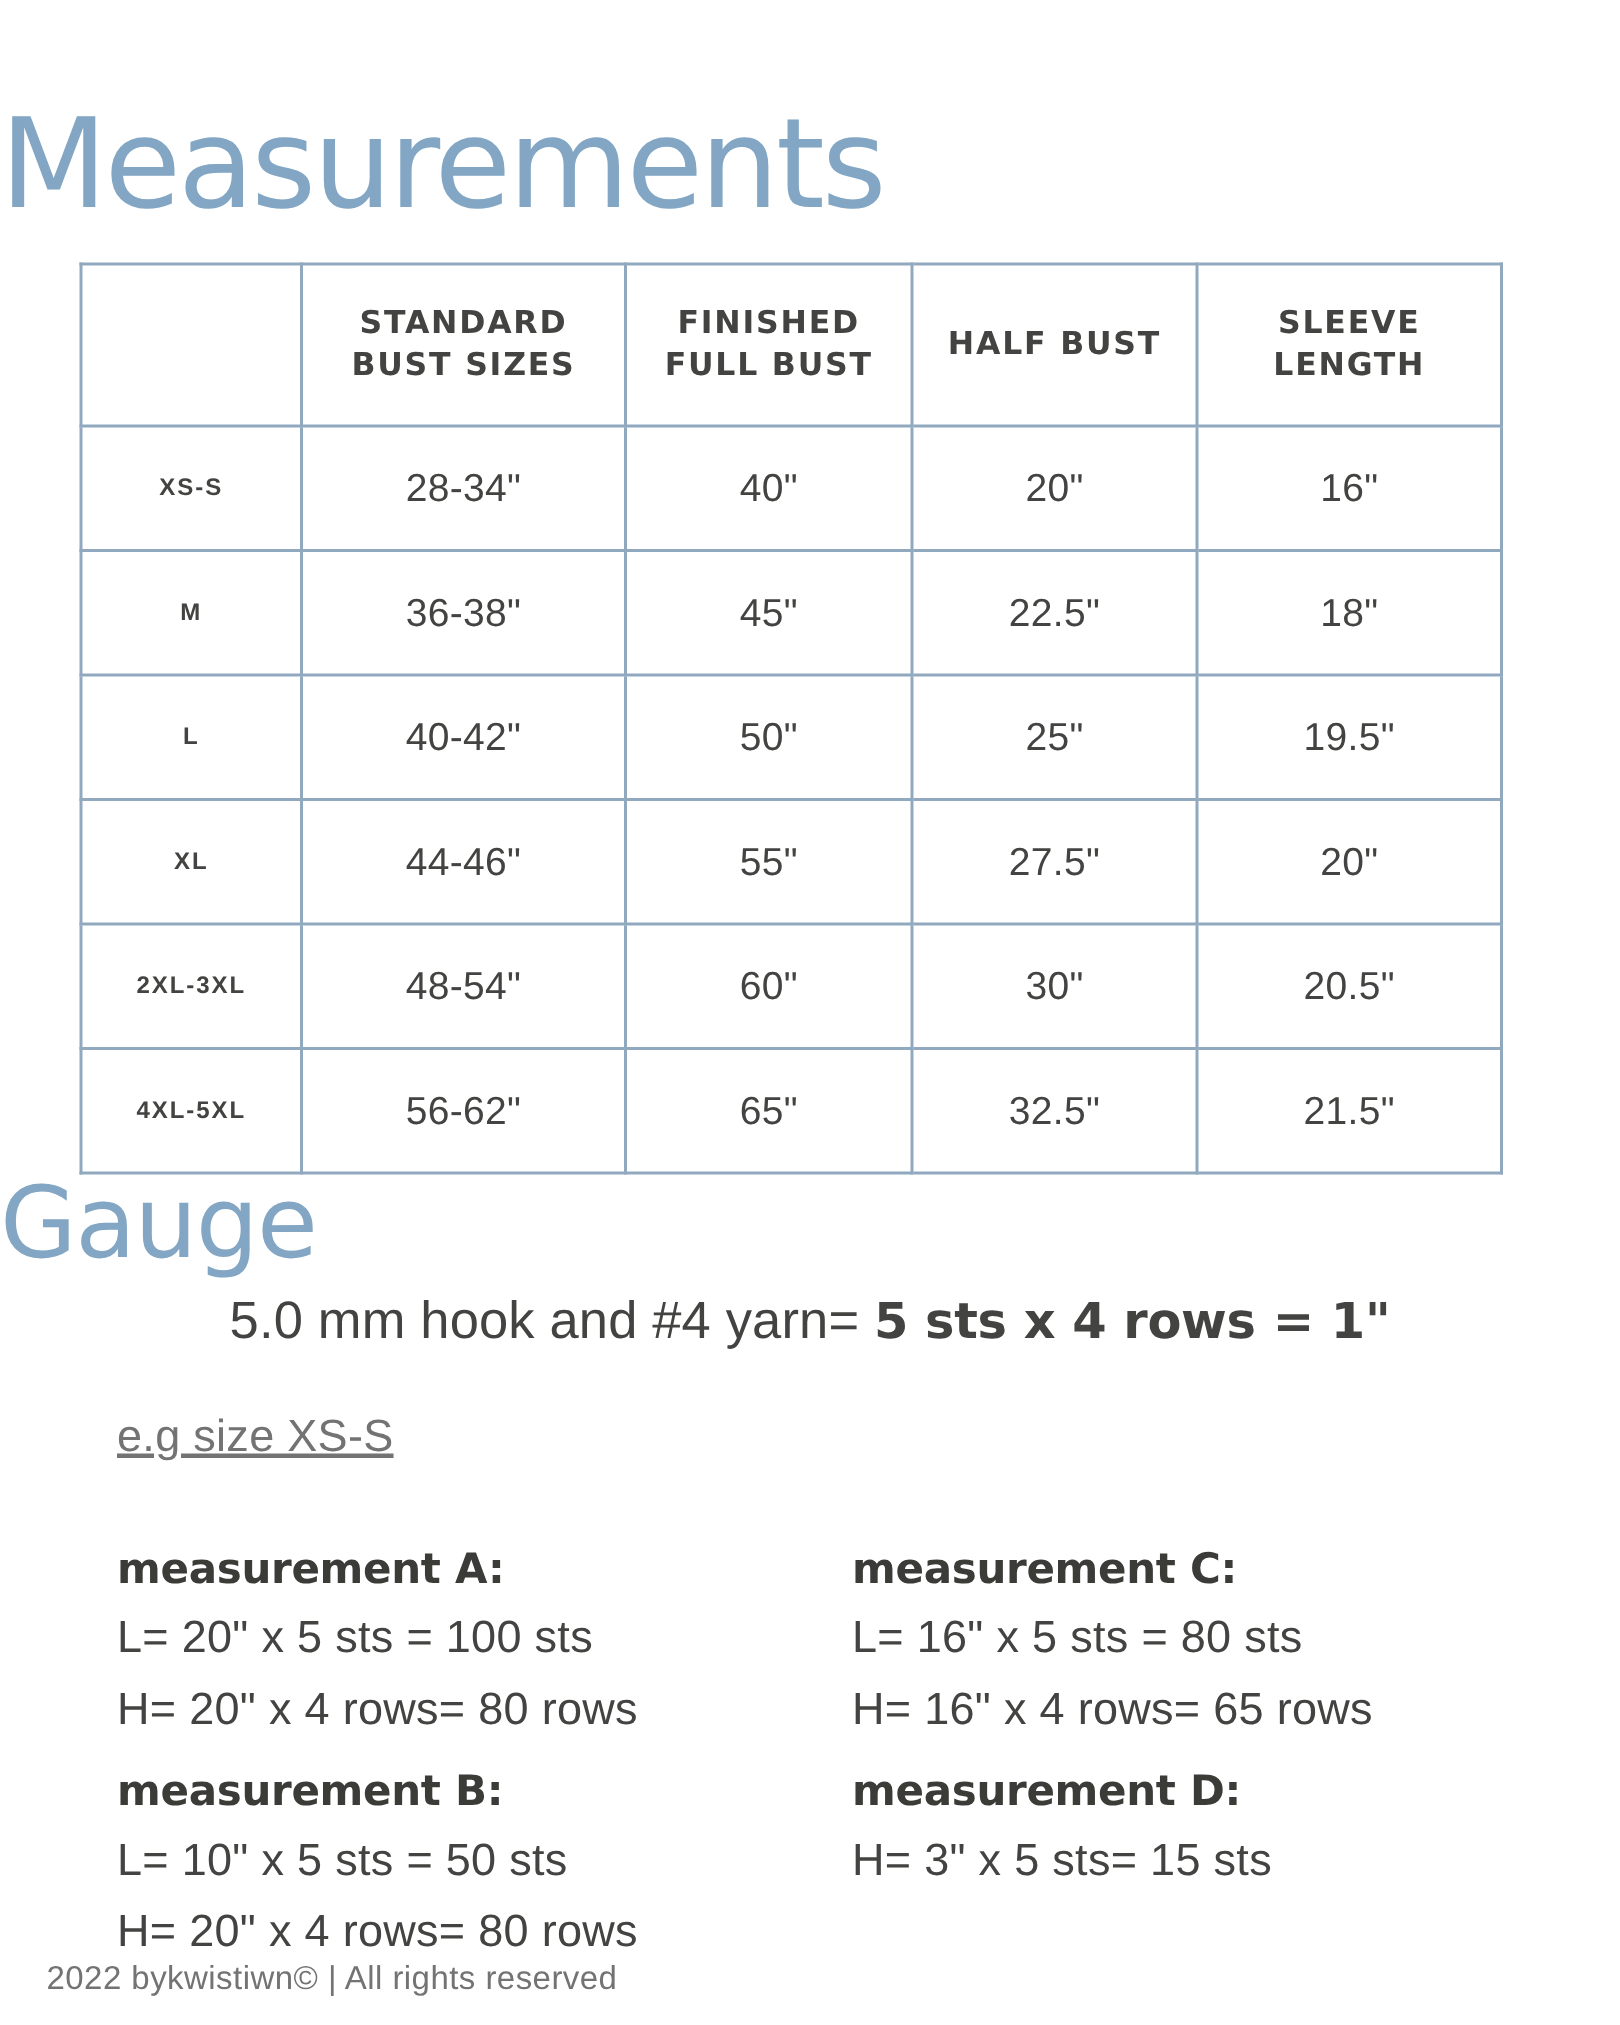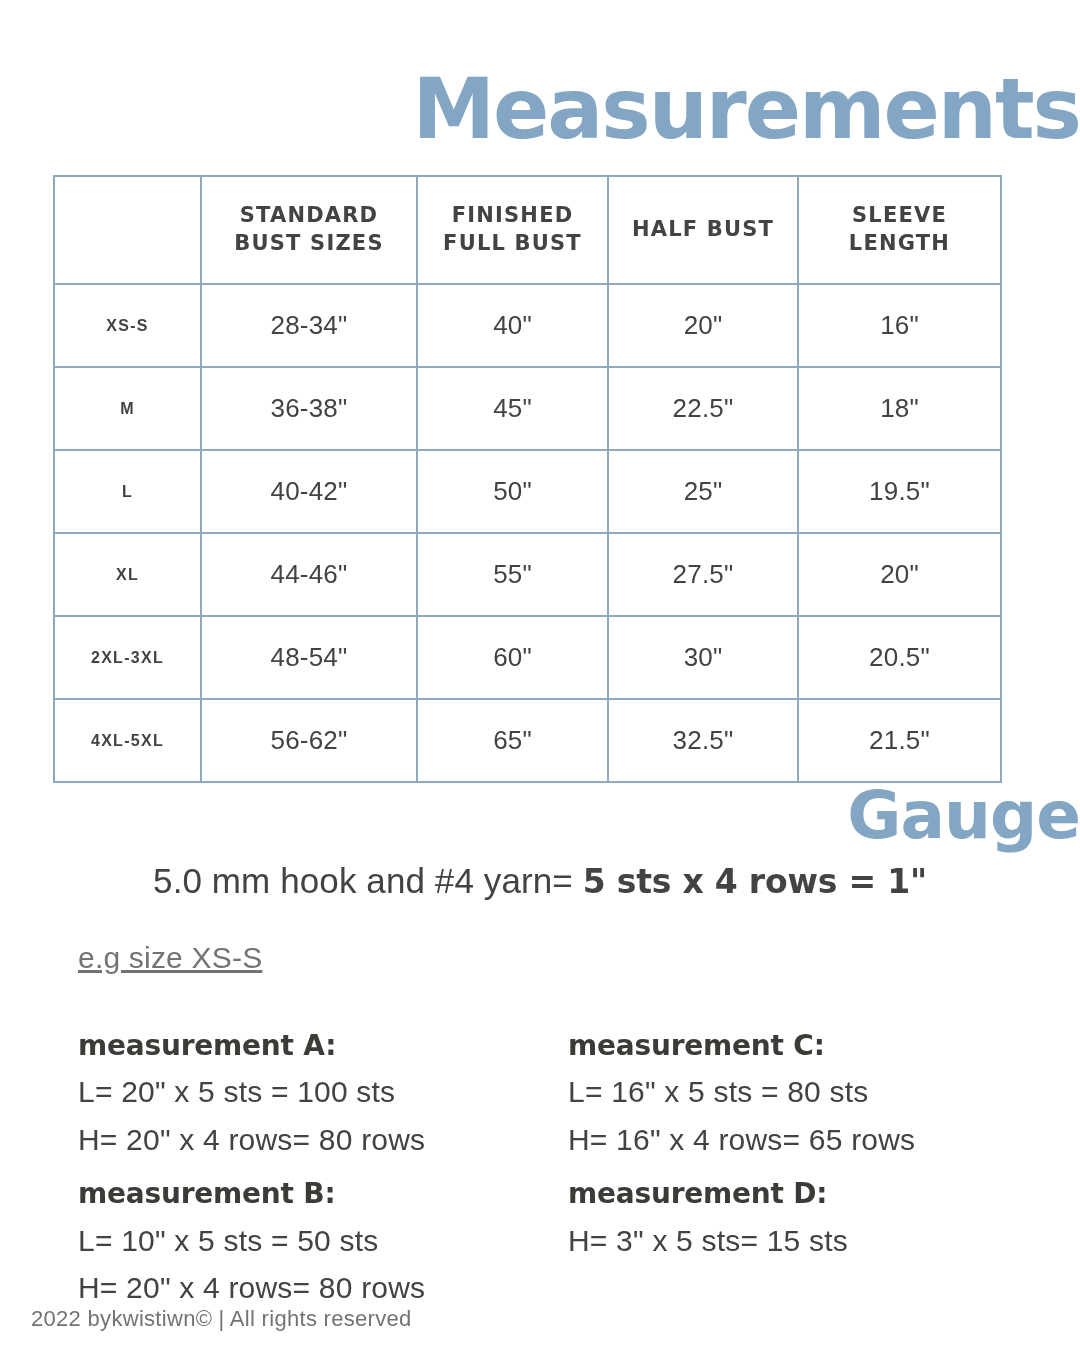--- a/index.html
+++ b/index.html
@@ -18,24 +18,24 @@
 
   .page {
     position: relative;
     width: 1080px;
     height: 1350px;
     box-sizing: border-box;
   }
 
   
   .section-title {
-    text-align: right;
+    text-align: left;
     color: #82a6c3;
     font-family: "DejaVu Sans", sans-serif;
-    font-weight: bold;
+    font-weight: normal;
     letter-spacing: -1px;
     line-height: 1;
     margin: 0;
   }
   #measurements-title {
     font-size: 83px;
     padding-top: 68px;
     letter-spacing: -2px;
   }
   #gauge-title {

